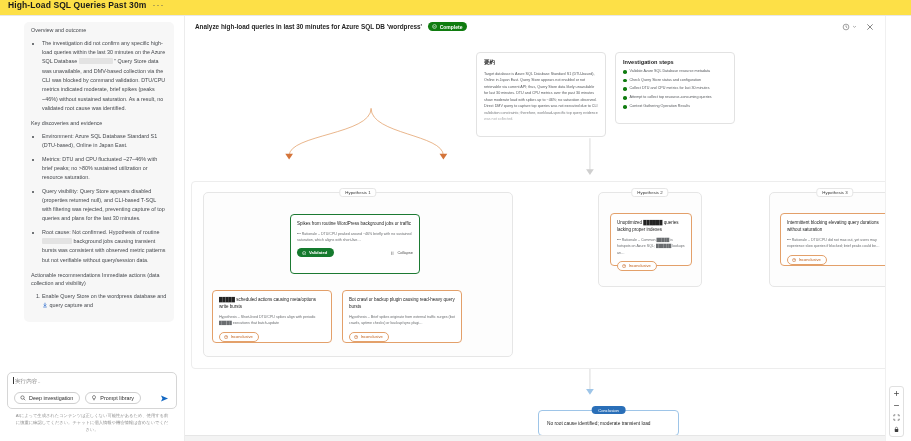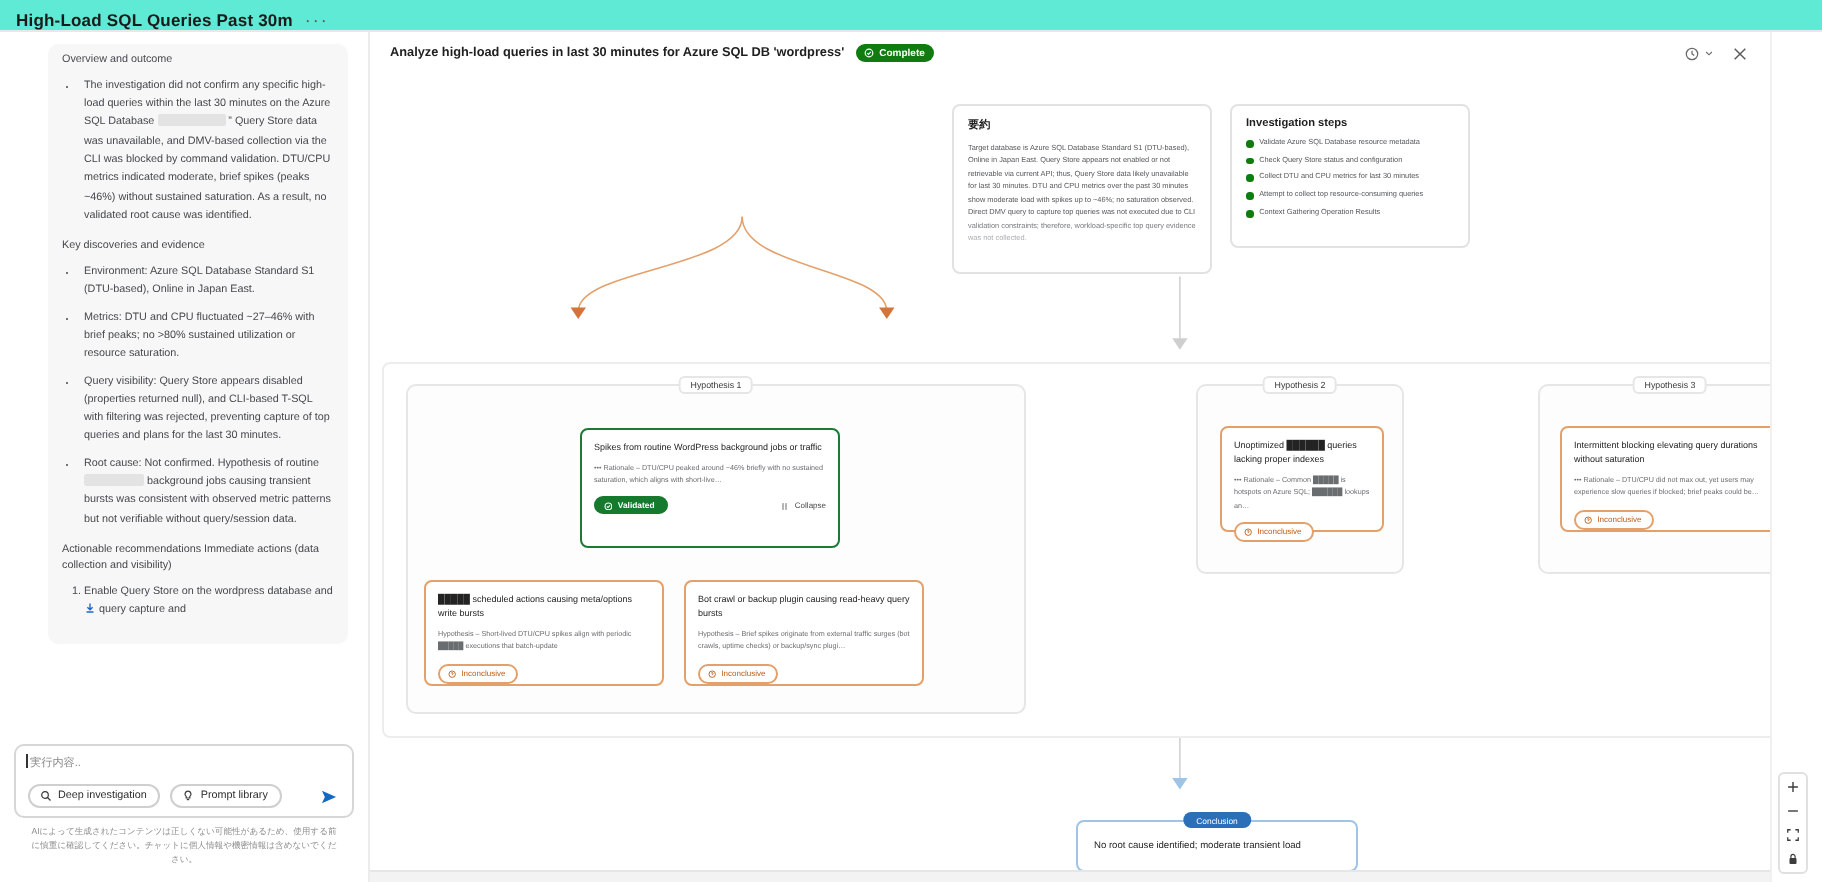--- a/index.html
+++ b/index.html
@@ -10,25 +10,25 @@
     overflow: hidden;
     background: #ffffff;
     font-family: "Liberation Sans", "DejaVu Sans", sans-serif;
     color: #242424;
   }
 
   
   .titlebar {
     height: 16px;
     display: flex;
-    align-items: flex-end;
+    align-items: flex-start;
     gap: 6px;
     padding: 0 8px;
     border-bottom: 1px solid #e8e8e8;
-    background: #5eead4;
+    background: #fde047;
   }
   .titlebar .title {
     font-size: 8.5px;
     font-weight: 700;
     color: #1b1b1b;
     letter-spacing: .1px;
   }
   .titlebar .more {
     font-size: 9px;
     color: #5a5a5a;

